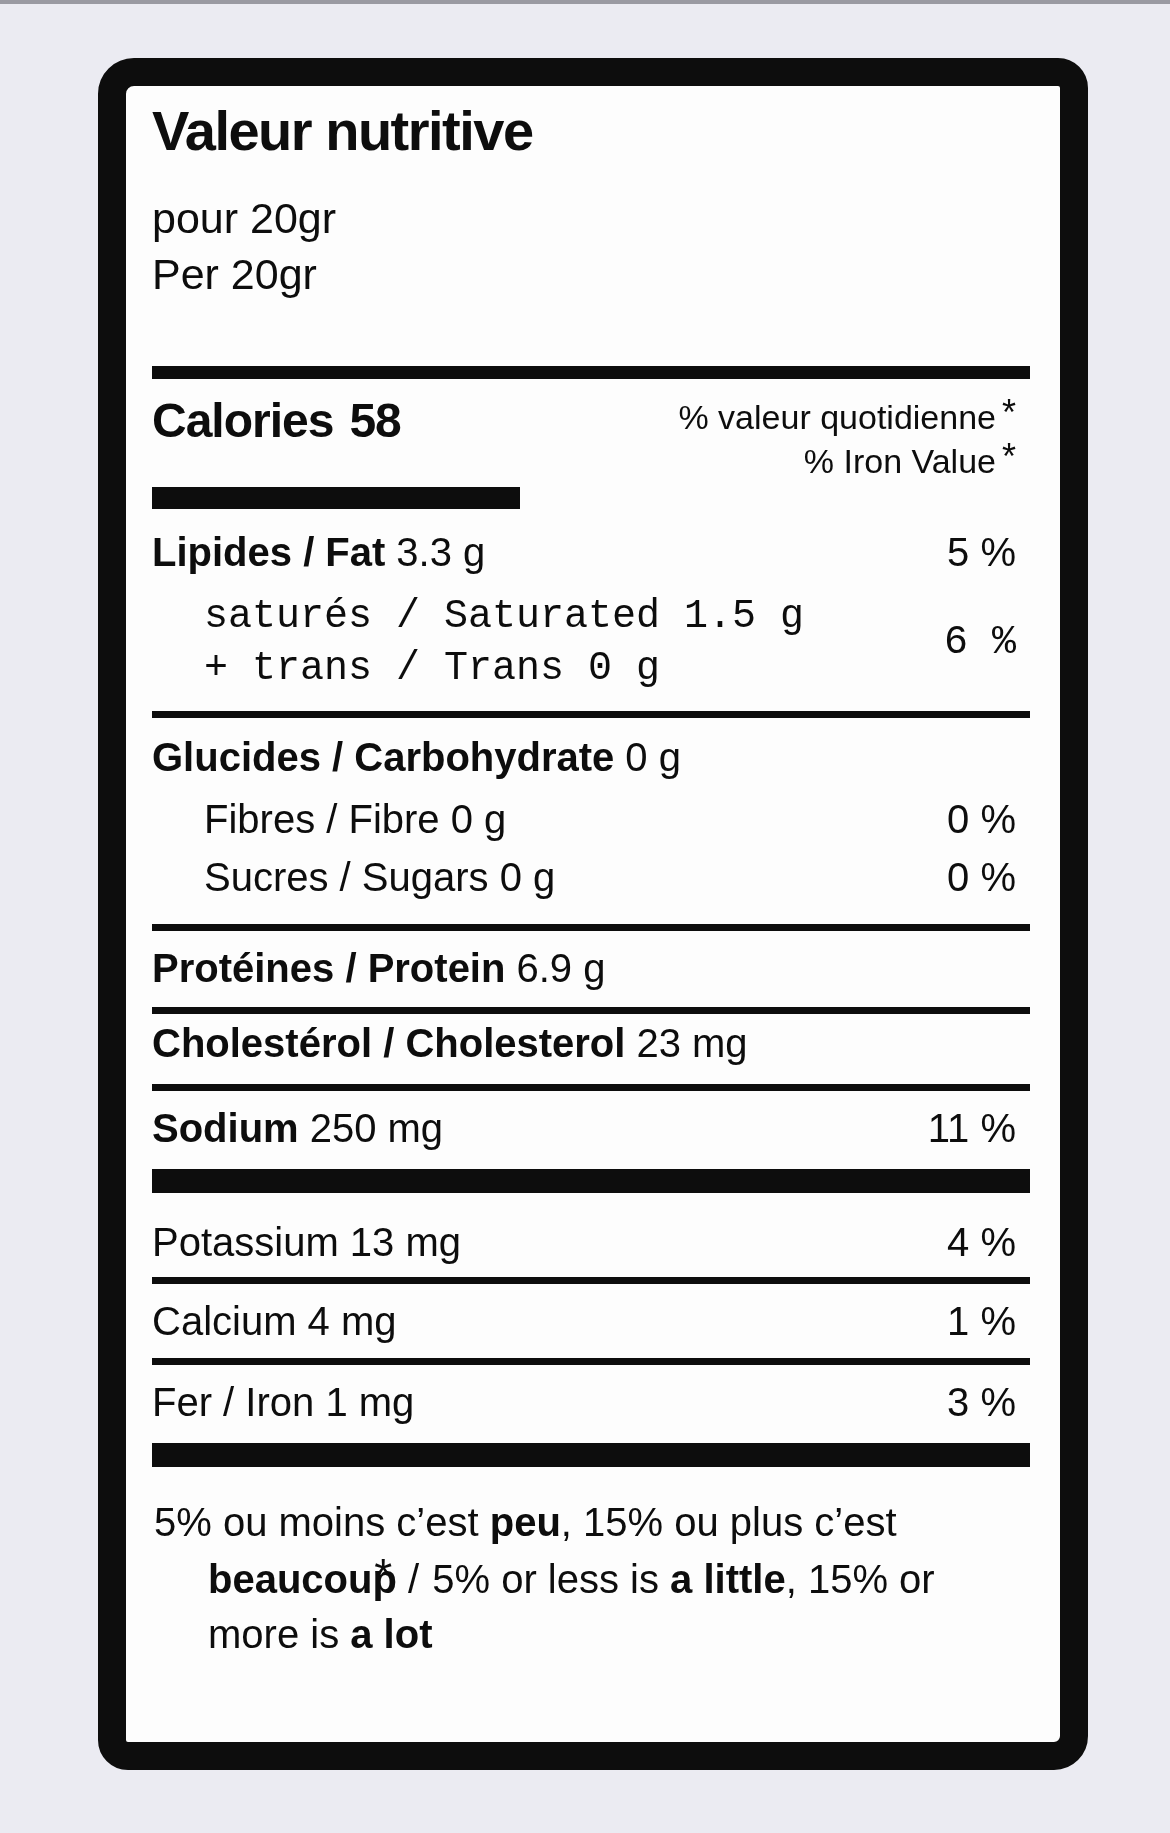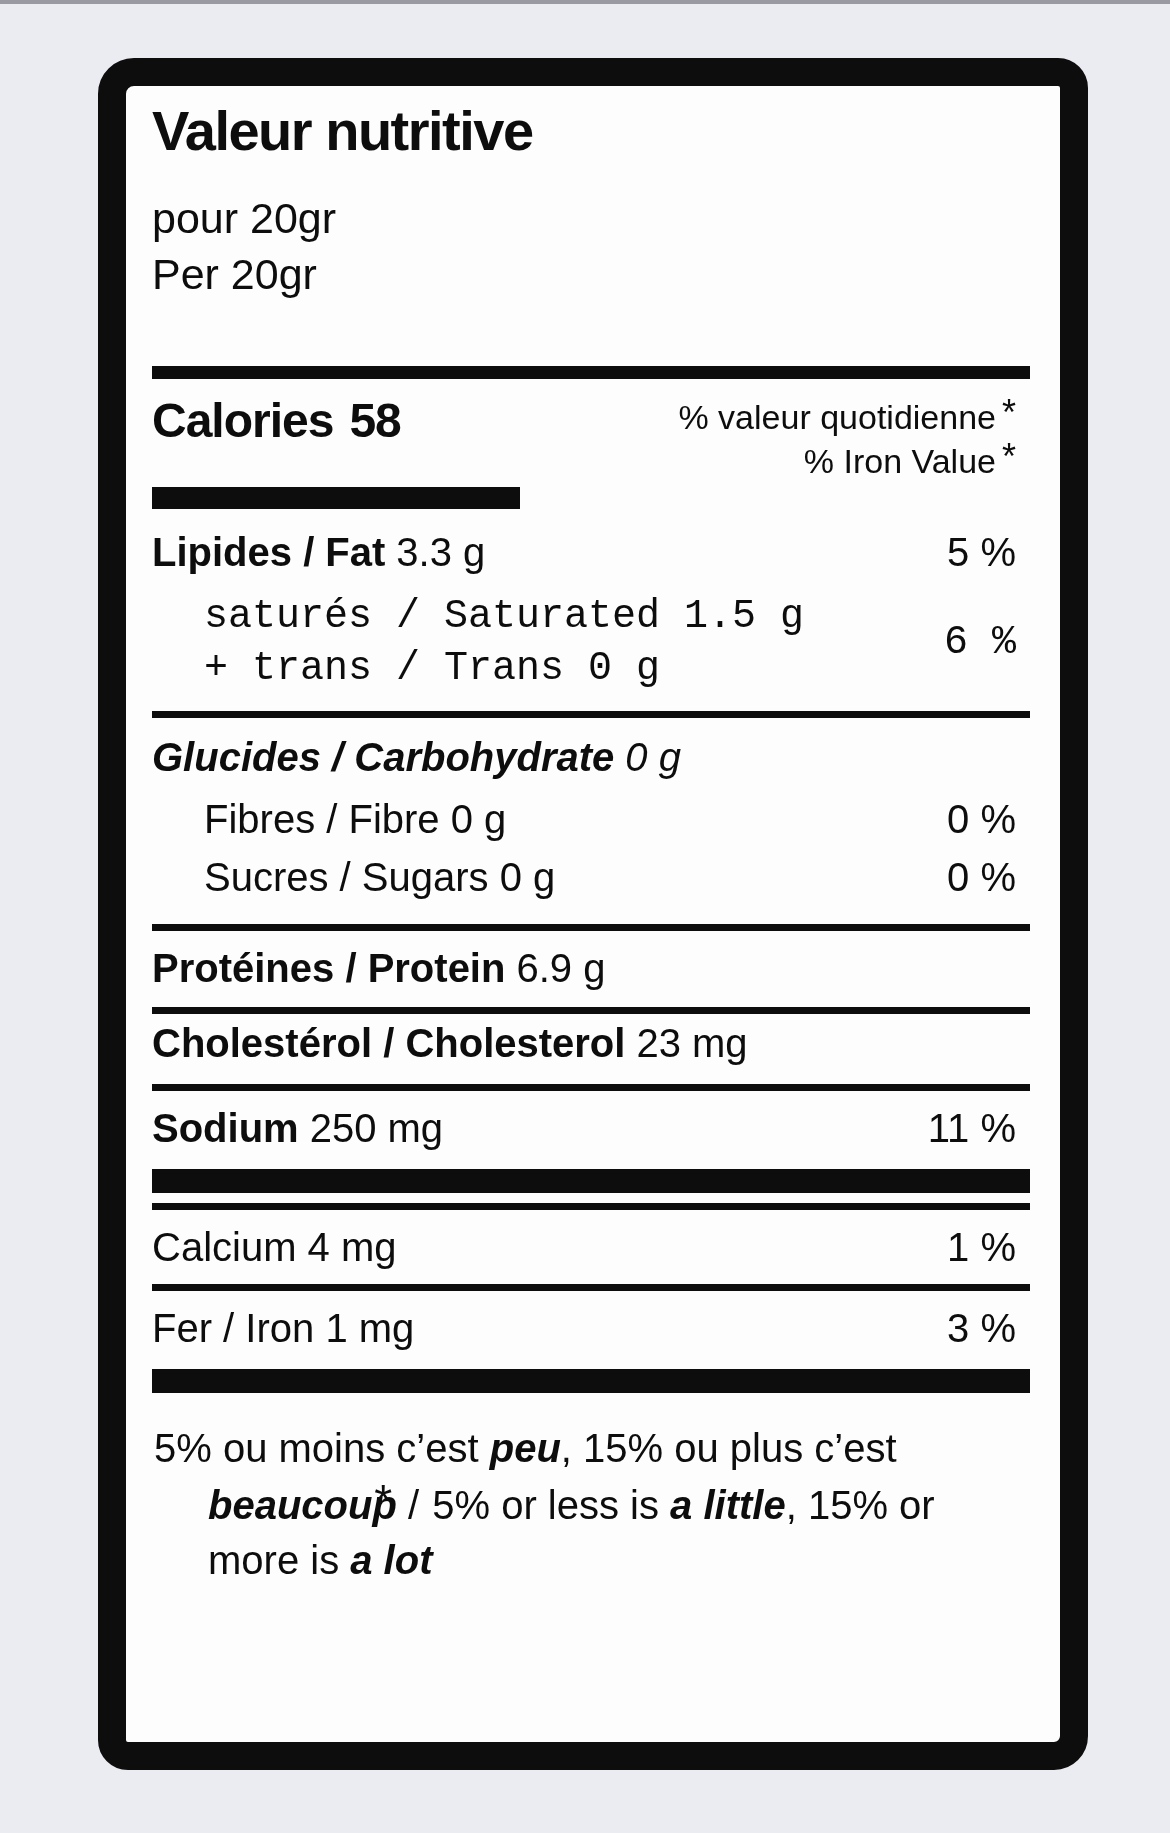--- a/index.html
+++ b/index.html
@@ -103,21 +103,21 @@
     line-height: 50px;
     padding-right: 14px;
   }
   .row .b   { font-weight: 700; }
   .row .amt { margin-left: 11px; }
   .pct { font-weight: 400; white-space: nowrap; }
   .ind { padding-left: 52px; }
   .row-fat        { margin-top: 18px; }
   .row-sat        { margin-top: 14px; line-height: 52px; align-items: center; font-family: Liberation Mono, monospace; }
   .rule.after-sat { margin-top: 16px; }
-  .row-carb       { margin-top: 14px; font-style: italic; }
+  .row-carb       { margin-top: 14px; }
   .row-fibre      { margin-top: 12px; }
   .row-sugars     { margin-top: 8px; }
   .rule.after-sug { margin-top: 22px; }
   .row-protein    { margin-top: 12px; }
   .rule.after-pro { margin-top: 14px; }
   .row-chol       { margin-top: 4px; }
   .rule.after-cho { margin-top: 16px; }
   .row-sodium     { margin-top: 12px; }
   .bar.after-sod  { margin-top: 16px; }
   .row-potassium  { margin-top: 24px; }
@@ -126,21 +126,21 @@
   .rule.after-cal { margin-top: 12px; }
   .row-iron       { margin-top: 12px; }
   .bar.after-iron { margin-top: 16px; }
   .footnote {
     margin: 26px 0 0 0;
     font-size: 40px;
     line-height: 55px;
     padding-left: 56px;
     text-indent: -56px;
   }
-  .footnote .b { font-weight: 700; font-style: italic; }
+  .footnote .b { font-weight: 700; }
   .fstar {
     display: inline-block;
     font-size: 46px;
     transform: translateY(-2px);
     margin-right: 2px;
   }
 </style>
 </head>
 <body>
 
@@ -212,20 +212,24 @@
 
       <div class="rule after-cho"></div>
 
       <div class="row row-sodium">
         <div class="nm"><span class="b">Sodium</span><span class="amt">250 mg</span></div>
         <div class="pct">11 %</div>
       </div>
 
       <div class="bar after-sod"></div>
 
+      <div class="row row-potassium">
+        <div class="nm">Potassium 13 mg</div>
+        <div class="pct">4 %</div>
+      </div>
 
       <div class="rule after-pot"></div>
 
       <div class="row row-calcium">
         <div class="nm">Calcium 4 mg</div>
         <div class="pct">1 %</div>
       </div>
 
       <div class="rule after-cal"></div>
 

